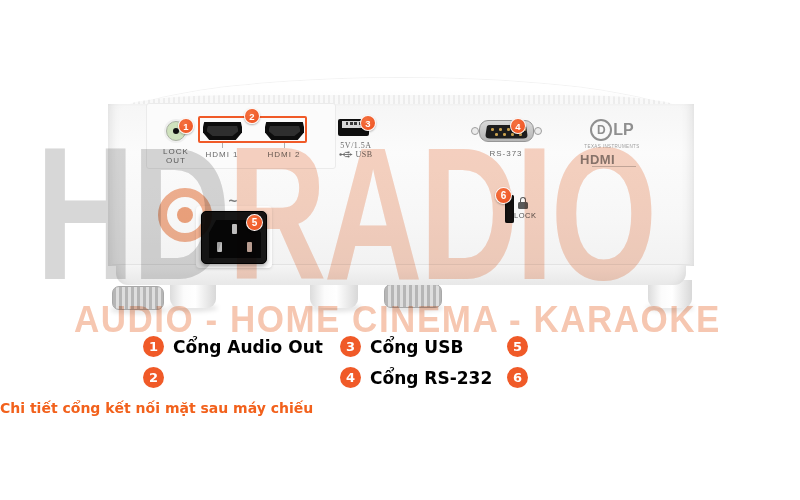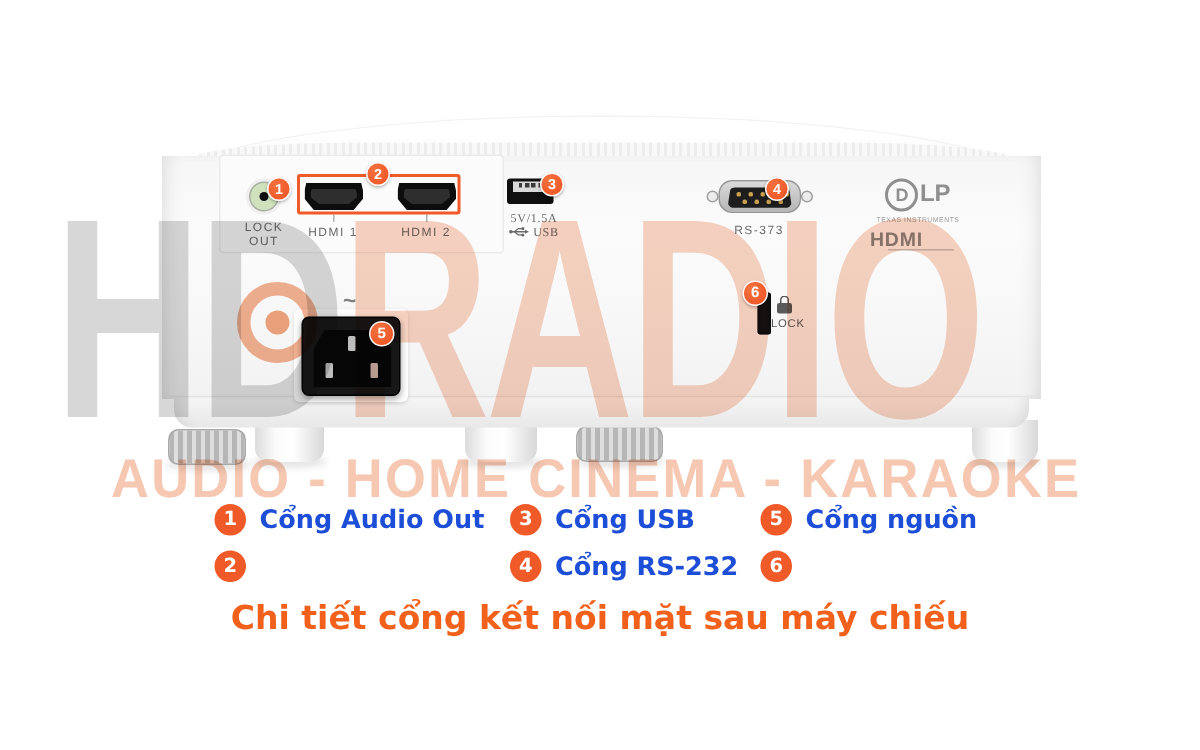--- a/index.html
+++ b/index.html
@@ -125,23 +125,23 @@
   .badge-md { width:17px; height:17px; font-size:10px; }
   .hdmi-callout { left:198px; top:116px; width:109px; height:27px; border:2px solid #f05a28;
     border-radius:2px; z-index:6; }
 
   
   .legend-item { display:flex; align-items:center; z-index:6;
     font-family:"DejaVu Sans","Liberation Sans",sans-serif; }
   .legend-badge { width:21px; height:21px; border-radius:50%; background:#f05a28; color:#fff;
     font-size:13px; font-weight:bold; display:flex; align-items:center; justify-content:center;
     flex:0 0 21px; }
-  .legend-label { margin-left:9px; font-size:17px; font-weight:600; color:#1d4ed8;
+  .legend-label { margin-left:9px; font-size:17px; font-weight:600; color:#000000;
     white-space:nowrap; }
-  .caption { left:0; top:400px; width:800px; text-align:center; font-size:22px; font-weight:bold;
+  .caption { left:0; top:400px; width:800px; font-size:14px; font-weight:bold;
     color:#f2611c; font-family:"DejaVu Sans","Liberation Sans",sans-serif; z-index:6; }
 </style>
 </head>
 <body>
 
 <div id="canvas">
 
   <div class="abs dome"></div>
   <div class="abs vent"></div>
   <div class="abs face"></div>
@@ -262,21 +262,20 @@
   <div class="abs legend-item" style="left:340px;top:336px;">
     <span class="legend-badge">3</span>
     <span class="legend-label">Cổng USB</span>
   </div>
   <div class="abs legend-item" style="left:340px;top:367px;">
     <span class="legend-badge">4</span>
     <span class="legend-label">Cổng RS-232</span>
   </div>
   <div class="abs legend-item" style="left:507px;top:336px;">
     <span class="legend-badge">5</span>
-    <span class="legend-label">Cổng nguồn</span>
   </div>
   <div class="abs legend-item" style="left:507px;top:367px;">
     <span class="legend-badge">6</span>
   </div>
 
   <div class="abs caption">Chi tiết cổng kết nối mặt sau máy chiếu</div>
 
 </div>
 
 </body></html>

